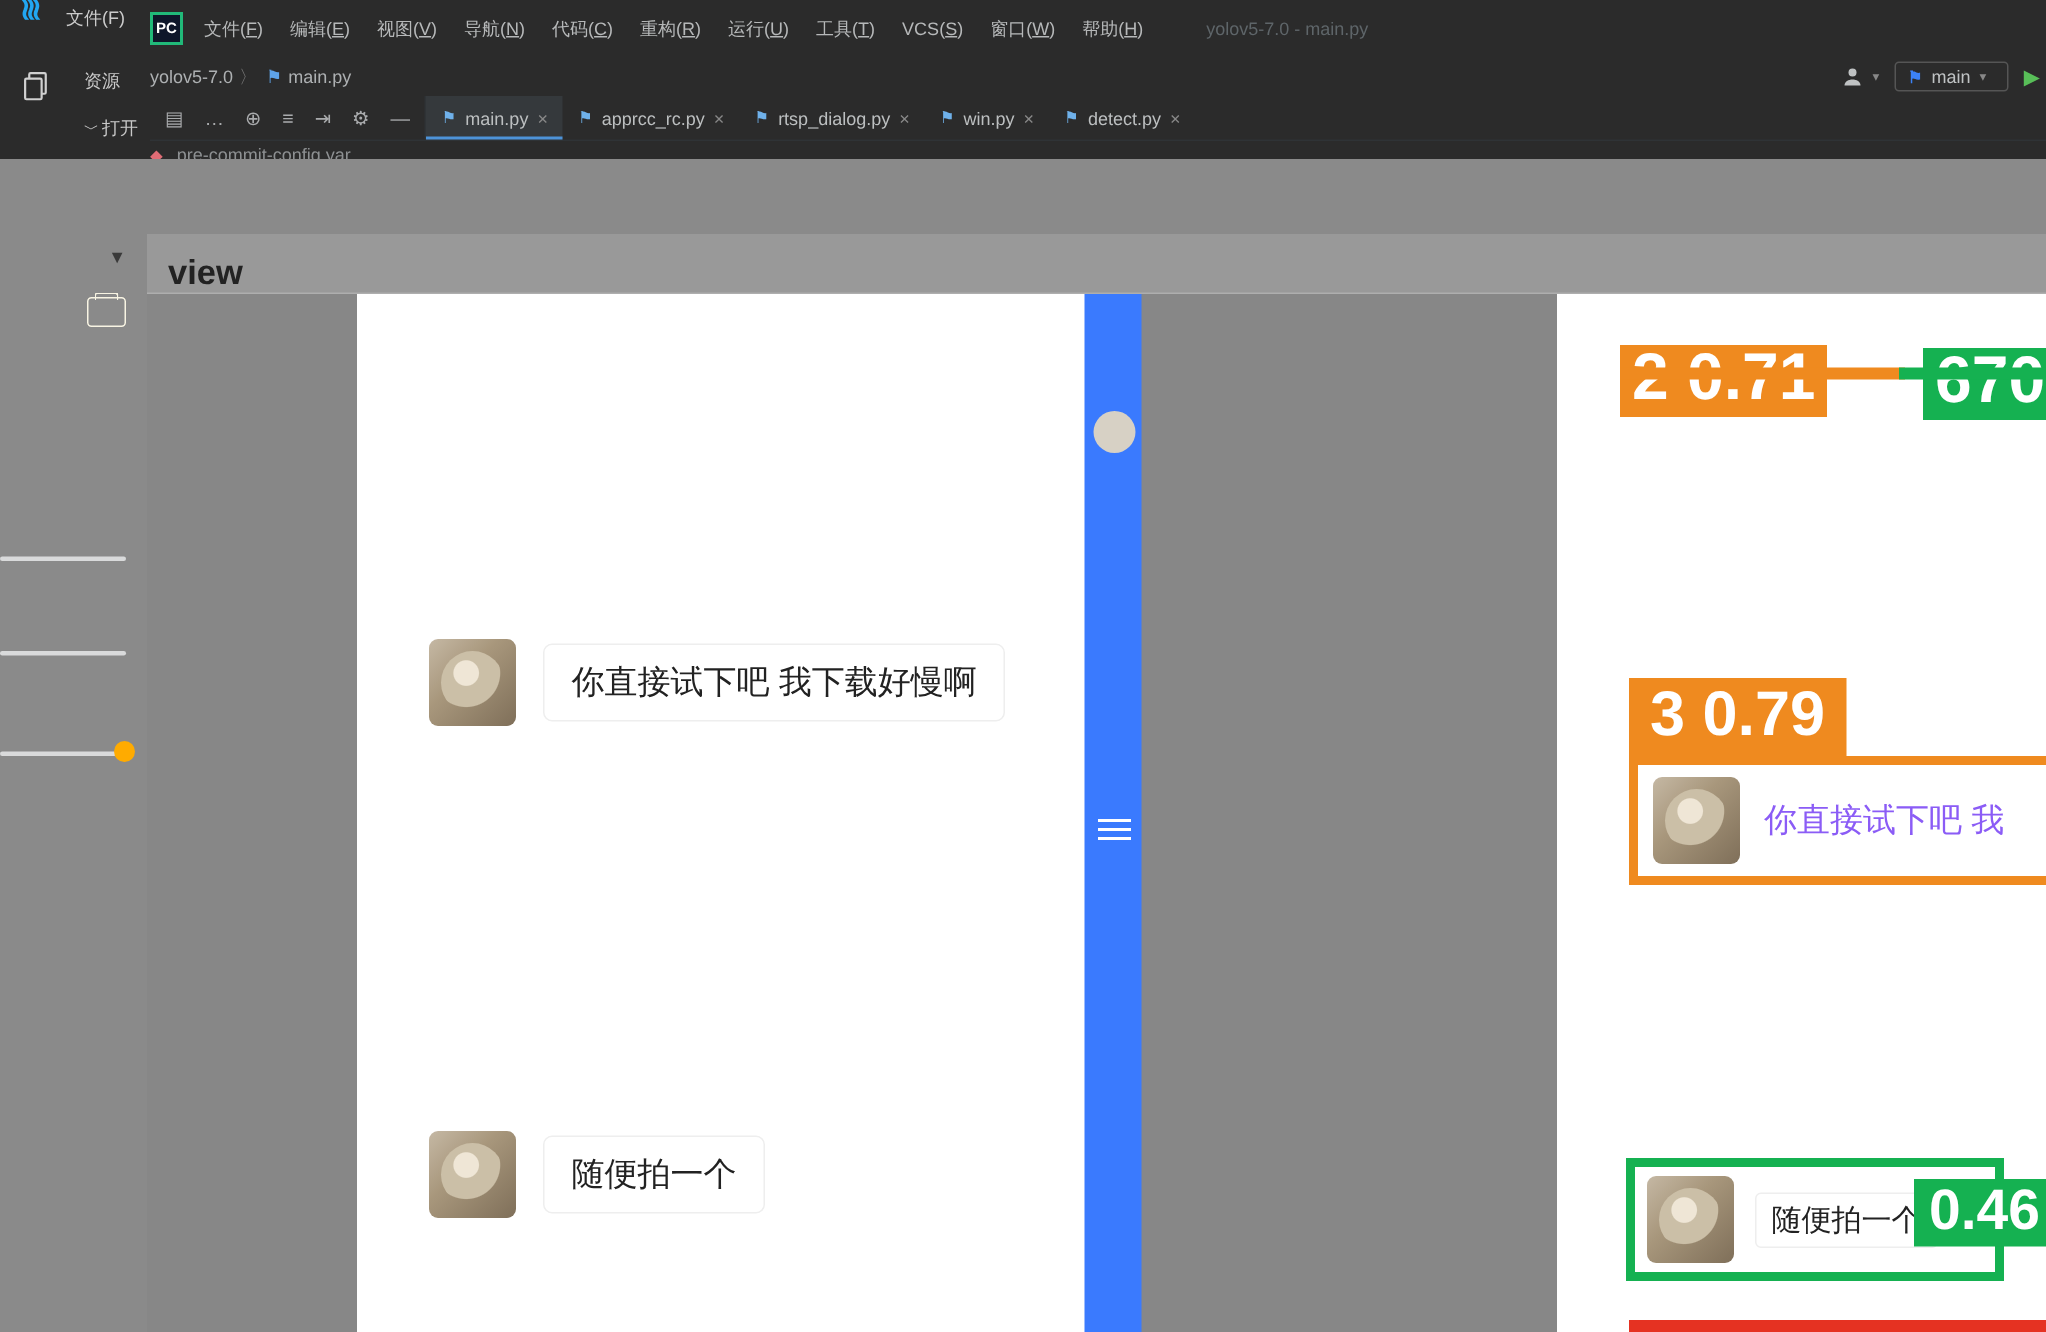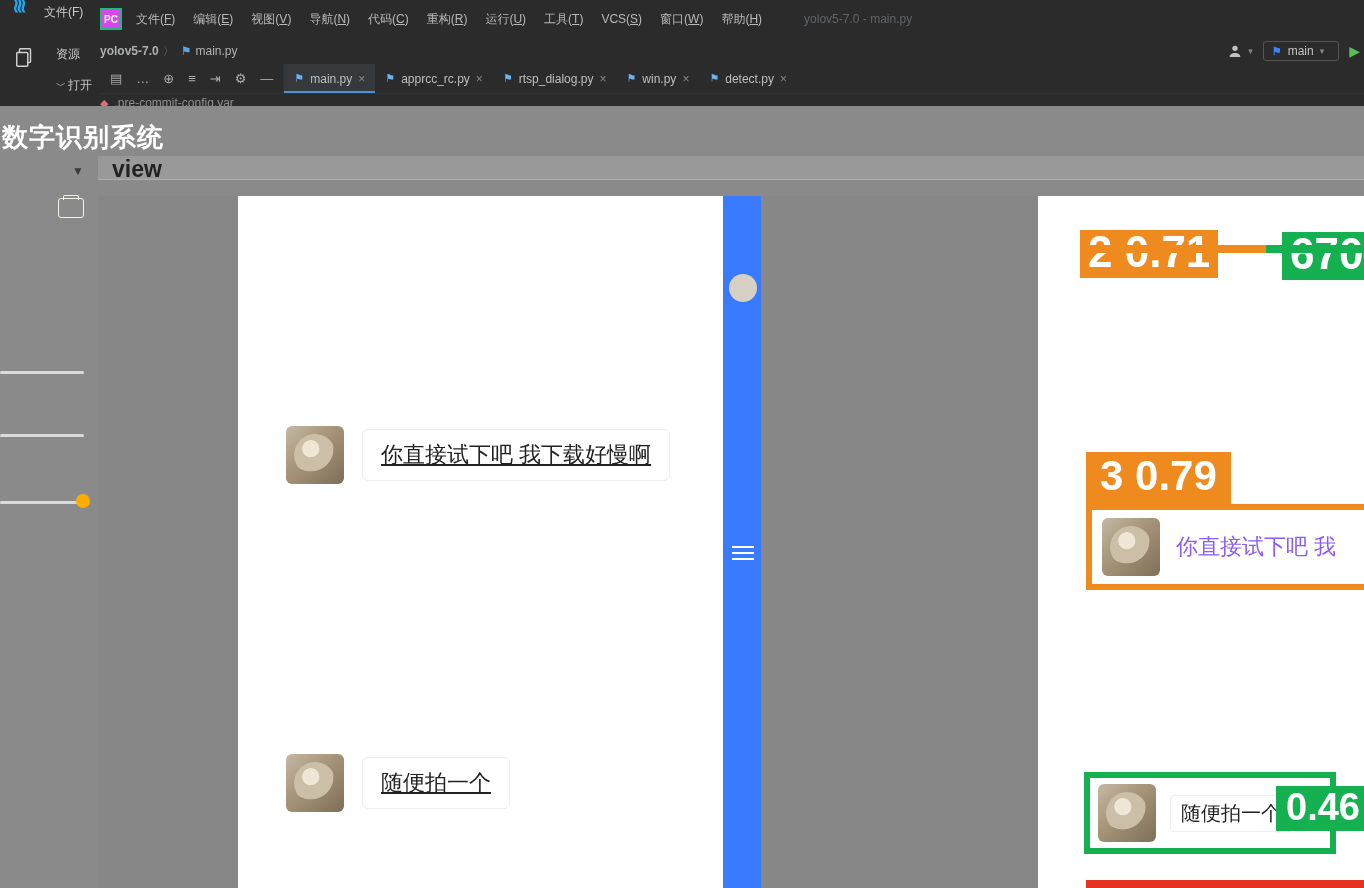--- a/index.html
+++ b/index.html
@@ -6,28 +6,28 @@
   body { font-family: "Segoe UI", Arial, sans-serif; background: #2b2b2b; width: 1364px; height: 888px; overflow: hidden; user-select: none; }
 
   
   .vscode-bar { position: absolute; left: 0; top: 0; height: 24px; display: flex; align-items: center; color: #cccccc; font-size: 12px; }
   .vscode-icon { width: 40px; height: 40px; display: flex; align-items: baseline; justify-content: center; padding-top:2px;}
   .vscode-glyph { color:#22a7f2; font-size:20px; font-weight:bold; transform:rotate(90deg); display:inline-block; }
   .vscode-file { padding-left:4px; }
 
   
   .pc-titlebar { position:absolute; left:100px; top:5px; height:28px; display:flex; align-items:center; color:#b6b8b9; font-size:12px; }
-  .pc-logo { width:22px; height:22px; background:#d946ef; border:2px solid #21b979; display:flex; align-items:center; justify-content:center; color:#fff; font-weight:bold; font-size:10px; margin-right:14px; }
+  .pc-logo { width:22px; height:22px; background:#0f172a; border:2px solid #21b979; display:flex; align-items:center; justify-content:center; color:#fff; font-weight:bold; font-size:10px; margin-right:14px; }
   .pc-menu-item { margin-right:18px; cursor:pointer; }
   .pc-menu-item .u { text-decoration: underline; }
   .pc-titlefile { margin-left:24px; color:#5e6569; }
 
   
   .pc-breadcrumbs { position:absolute; left:100px; top:38px; height:26px; display:flex; align-items:center; color:#adb0b2; font-size:12px; gap:4px; }
-  .pc-bc-proj { font-weight:700; }
+  .pc-bc-proj { font-weight:400; }
   .pc-bc-chev { color:#777; }
   .pc-bc-icon { color:#5ea3e8; margin-left:2px; }
 
   
   .pc-rightbar { position:absolute; right:4px; top:38px; height:26px; display:flex; align-items:center; gap:10px; color:#bfc2c3; font-size:12px; }
   .pc-user { width:18px; height:14px; background:none; display:flex; align-items:center; justify-content:center; }
   .pc-user svg { width:16px; height:16px; display:block; }
   .pc-user-chev { color:#888; font-size:9px; margin-left:-6px; }
   .pc-run-main { display:flex; align-items:center; border:1px solid #555; border-radius:3px; padding:2px 14px 2px 8px; gap:6px; font-size:12px; }
   .pc-run-py { color:#3c82f6; font-weight:bold; font-size:11px; }
@@ -63,33 +63,33 @@
   .side-media { margin-top:20px; display:flex; justify-content:flex-end; padding-right:14px; }
   .side-media-box { width:26px; height:20px; border:1px solid #f8f4e3; border-radius:3px; position:relative; }
   .side-media-box::after { content:""; position:absolute; left:4px; right:4px; top:-4px; height:4px; border:1px solid #f8f4e3; border-bottom:none; border-radius:2px 2px 0 0; }
 
   .slider-track { position:absolute; left:0; height:3px; background:#d9dadb; border-radius:2px; width:84px; }
   .slider1 { top:215px; }
   .slider2 { top:278px; }
   .slider3 { top:345px; }
   .slider-knob { position:absolute; width:14px; height:14px; background:#ffab00; border-radius:50%; top:338px; left:76px; }
 
-  .view-head { position:absolute; left:98px; top:50px; right:0; height:24px; background:#999; border-bottom:1px solid #aeaeae; display:flex; align-items:flex-start; }
+  .view-head { position:absolute; left:98px; top:50px; right:0; height:40px; background:#999; border-bottom:1px solid #aeaeae; display:flex; align-items:flex-end; }
   .view-label { color:#222; font-size:23px; font-weight:700; padding-left:14px; }
 
   .view-body { position:absolute; left:98px; top:90px; right:0; bottom:0; background:#878787; }
 
   .content-left { position:absolute; left:140px; top:0; width:522px; height:692px; background:#fff; }
   .content-left .equation { font-size:30px; color:#111; padding:24px 36px 38px 40px; border-bottom:1px solid #ddd; font-family: "Times New Roman", serif; }
   .msg { display:flex; align-items:center; gap:18px; padding:0 0 0 48px; }
   .msg1 { margin-top:230px; }
   .msg2 { margin-top:270px; }
   .avatar { width:58px; height:58px; border-radius:6px; background:linear-gradient(135deg,#c5b8a4 0%, #a8977c 40%, #7f6f59 100%); position:relative; overflow:hidden; }
   .avatar::after { content:""; position:absolute; inset:8px; border-radius:50%; background:radial-gradient(circle at 40% 35%, #efe6d6 0 22%, #cbbfa7 24% 60%, transparent 62%); }
-  .bubble { background:#fff; border:1px solid #eee; border-radius:6px; padding:10px 18px; font-size:22px; color:#222;text-decoration:underline; }
+  .bubble { background:#fff; border:1px solid #eee; border-radius:6px; padding:10px 18px; font-size:22px; color:#222; }
 
   .blue-strip { position:absolute; left:625px; top:0; width:38px; height:692px; background:#3a7afe; }
   .blue-strip::before { content:""; position:absolute; right:4px; top:78px; width:28px; height:28px; border-radius:50%; background:#d7d1c5; }
   .blue-lines { position:absolute; left:634px; top:350px; width:22px; height:14px; }
   .blue-lines div { height:2px; background:#fff; margin-bottom:4px; }
 
   .content-right { position:absolute; left:940px; top:0; width:424px; height:692px; background:#fff; }
 
   .det-box { position:absolute; display:flex; align-items:flex-start; }
   .det-label { color:#fff; font-weight:800; line-height:1; padding:0 8px 4px 8px; white-space:nowrap;margin-top:32px; }
@@ -216,21 +216,20 @@
     <span class="close">×</span>
   </div>
 </div>
 
 <div class="pc-subline">
   <span class="dot">◆</span>
   <span>.pre-commit-config.yar</span>
 </div>
 
 <div class="overlay">
-  <div class="overlay-title">数字识别系统</div>
 
   <div class="overlay-sidebar">
     <div class="side-row">
         <span class="side-caret">▼</span>
       </div>
     <div class="side-media">
         <div class="side-media-box"></div>
       </div>
     <div class="slider-track slider1"></div>
     <div class="slider-track slider2"></div>

